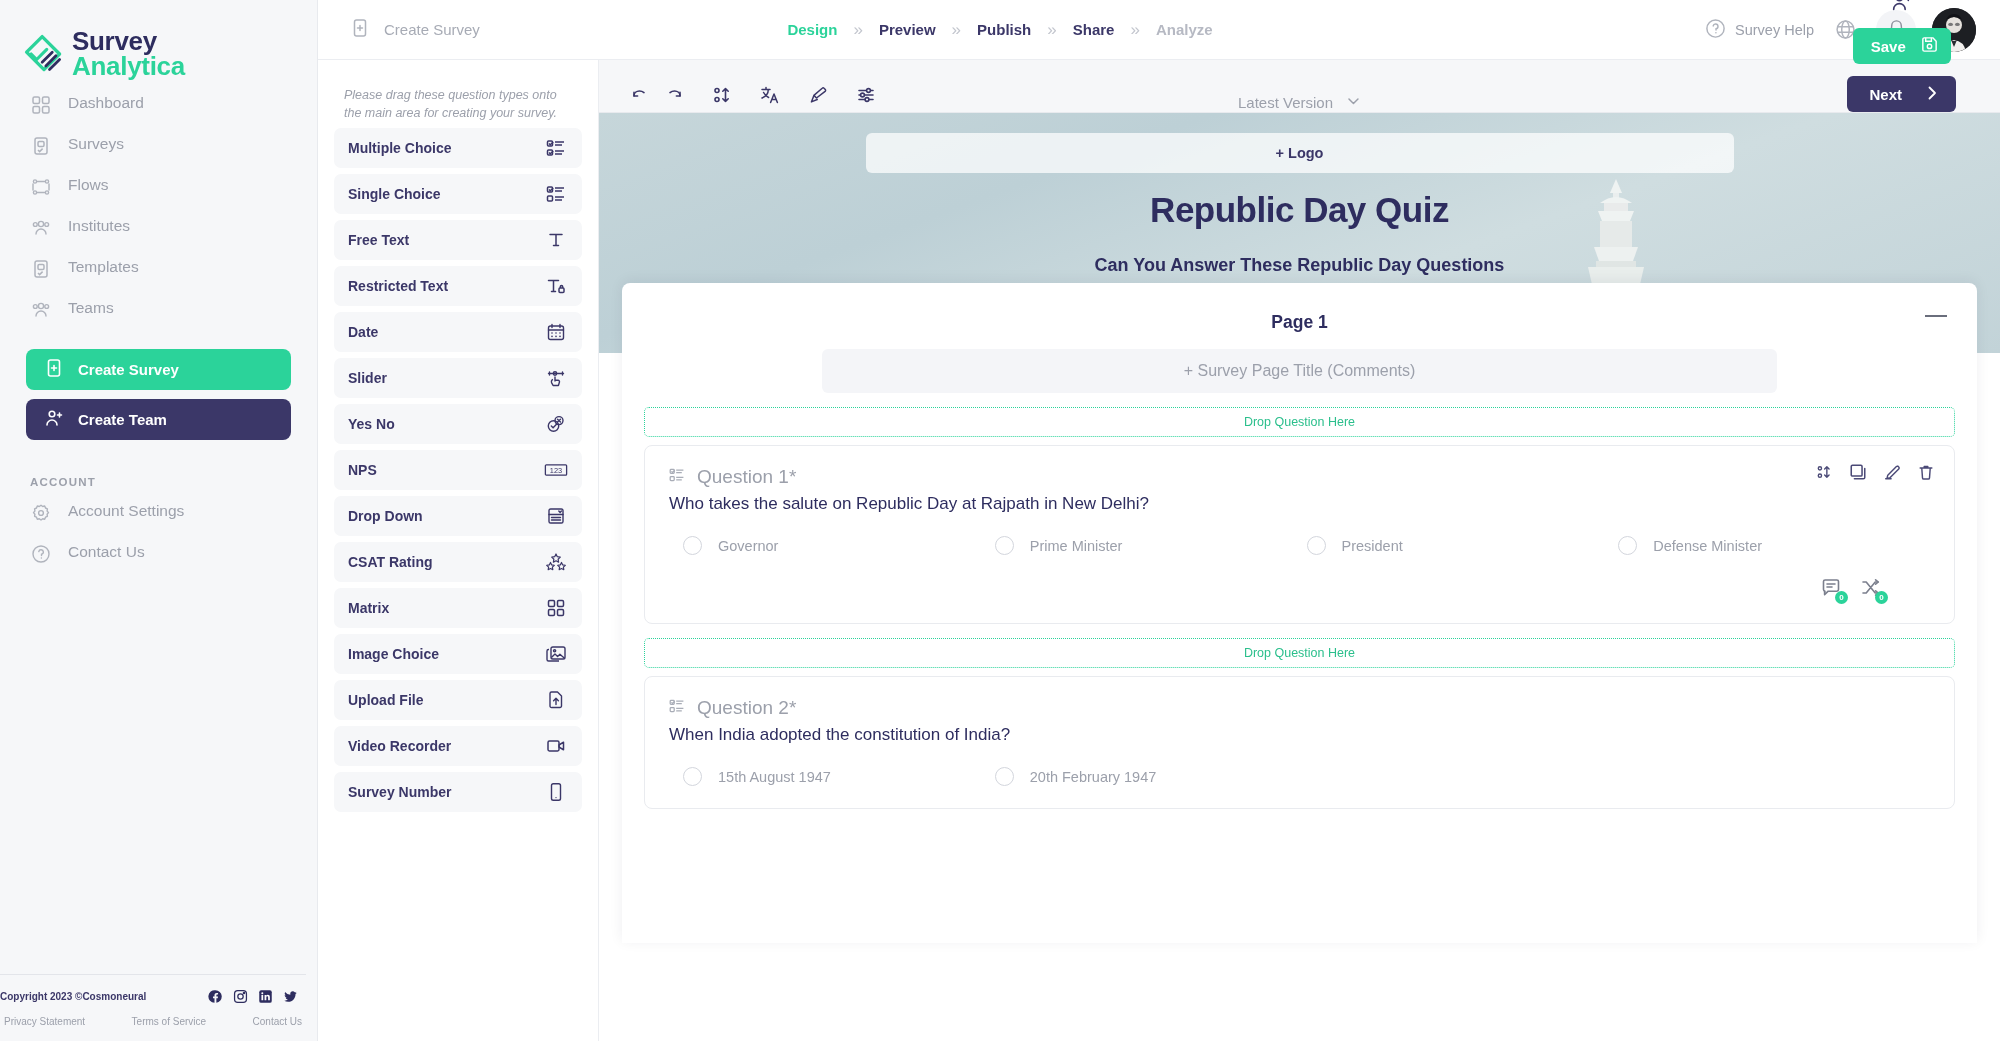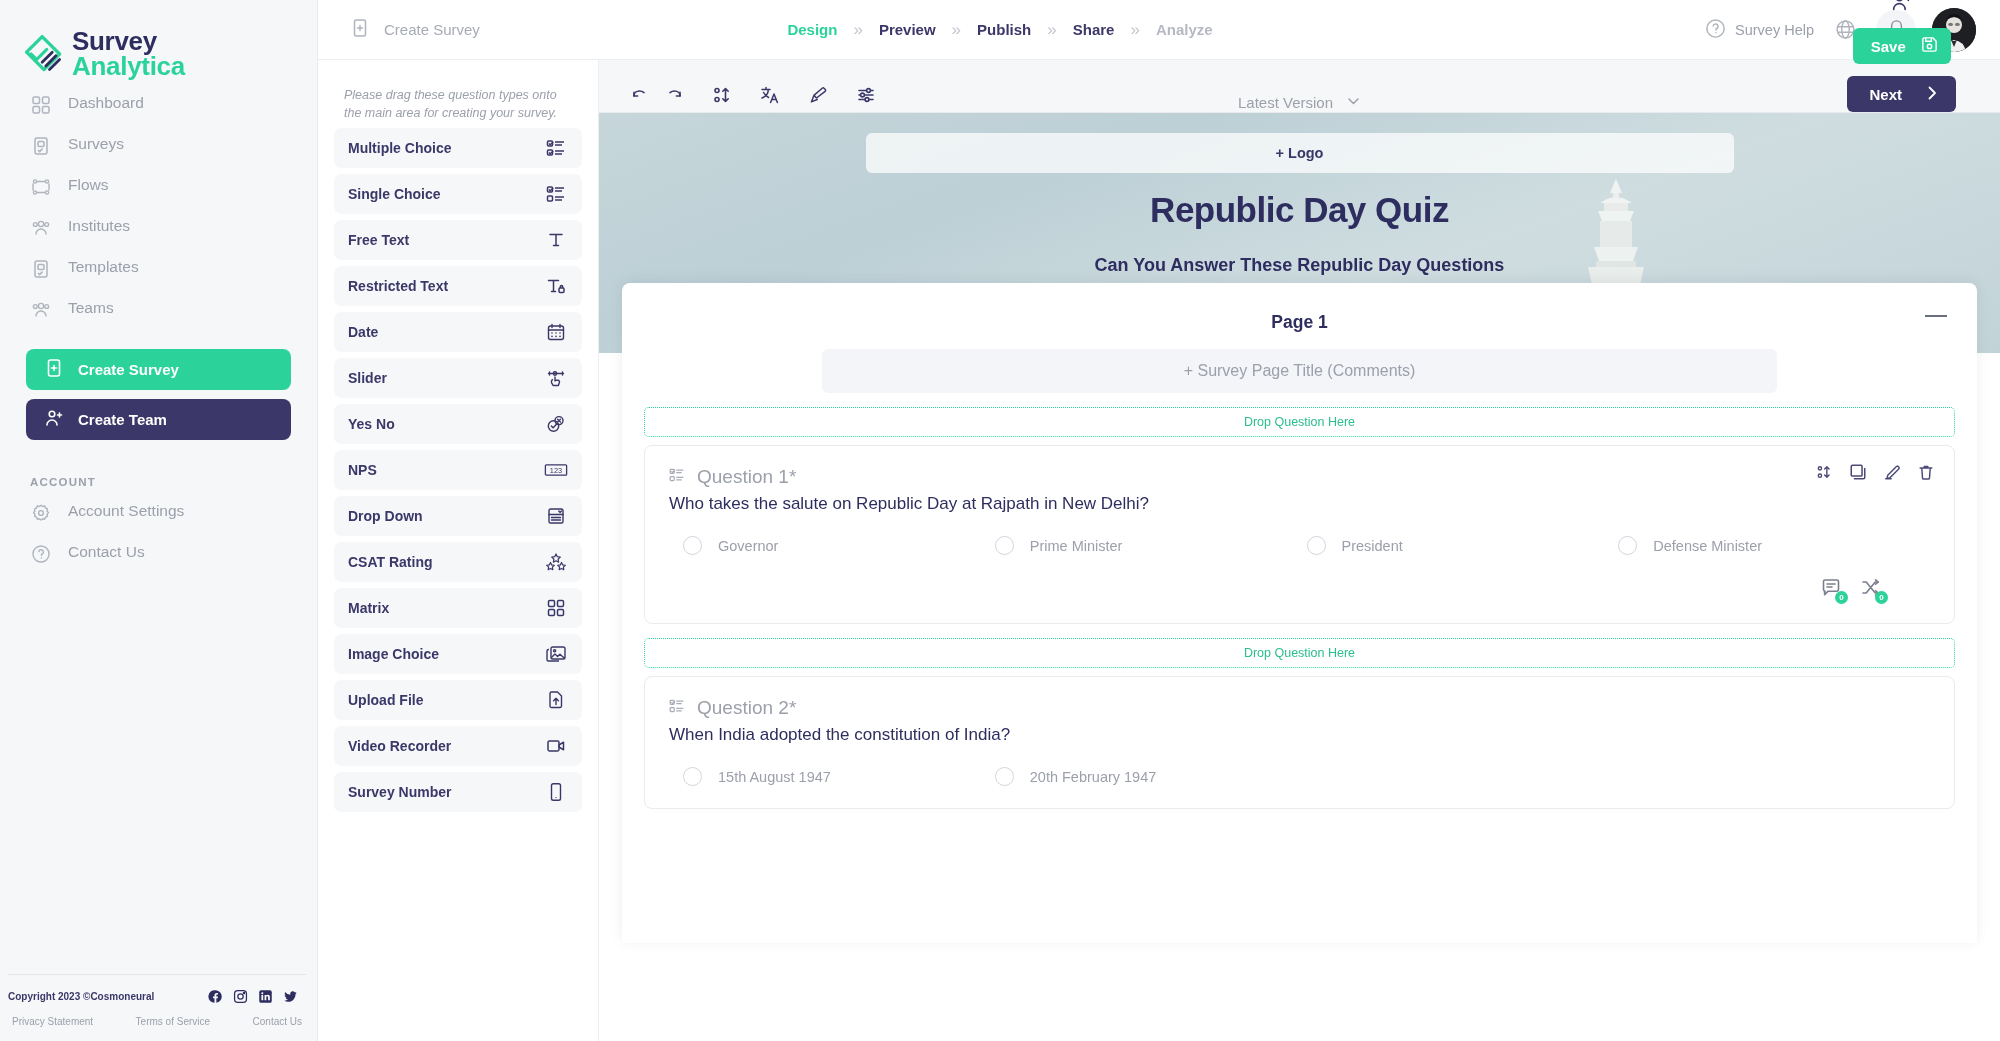--- a/index.html
+++ b/index.html
@@ -41,21 +41,21 @@
     cursor: pointer;
   }
   .cta.green { background: #2bd39a; }
   .cta.navy  { background: #3b3768; }
 
   .acct-label {
     margin: 36px 0 6px 30px;
     font-size: 11.5px; letter-spacing: 1.2px; font-weight: 700; color: #9ca0ab;
   }
 
-  .side-footer { position: absolute; bottom: 0; left: 0; width: 318px; padding: 0 12px 14px 8px; }
+  .side-footer { position: absolute; bottom: 0; left: 0; width: 318px; padding: 0 12px 14px 0; }
   .side-footer .hr { height:1px; background:#e3e5ea; margin: 0 0 14px 0; }
   .foot-row1 { display:flex; align-items:center; justify-content:space-between; padding: 0 8px 0 0; }
   .copy { font-size: 10px; color:#3b3768; font-weight:600; }
   .socials { display:flex; gap: 10px; align-items:center; }
   .socials svg { display:block; }
   .foot-row2 { display:flex; justify-content:space-between; margin-top: 12px; padding: 0 4px; }
   .foot-row2 span { font-size: 10px; color:#9ca0ab; cursor:pointer; }
 
   
   .main { flex: 1; display: flex; flex-direction: column; min-width: 0; }

